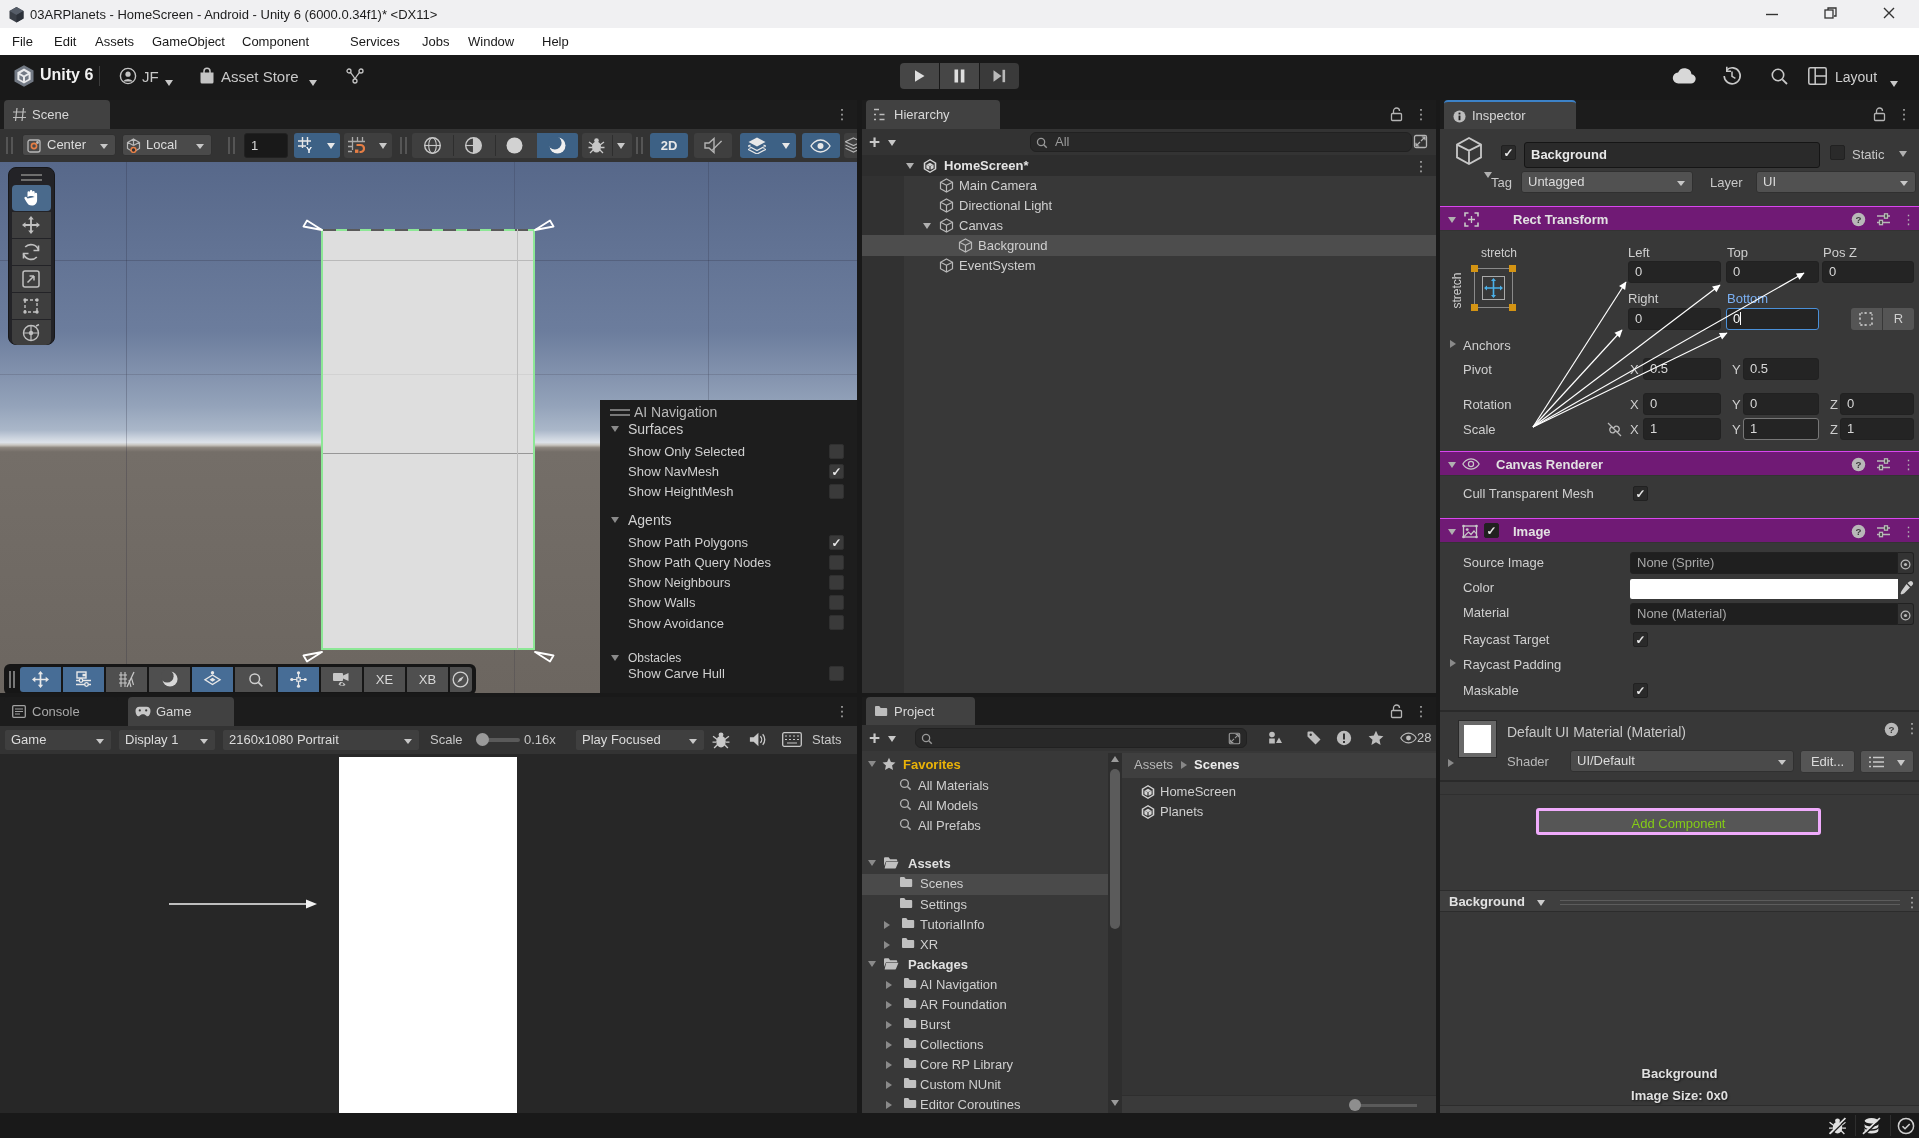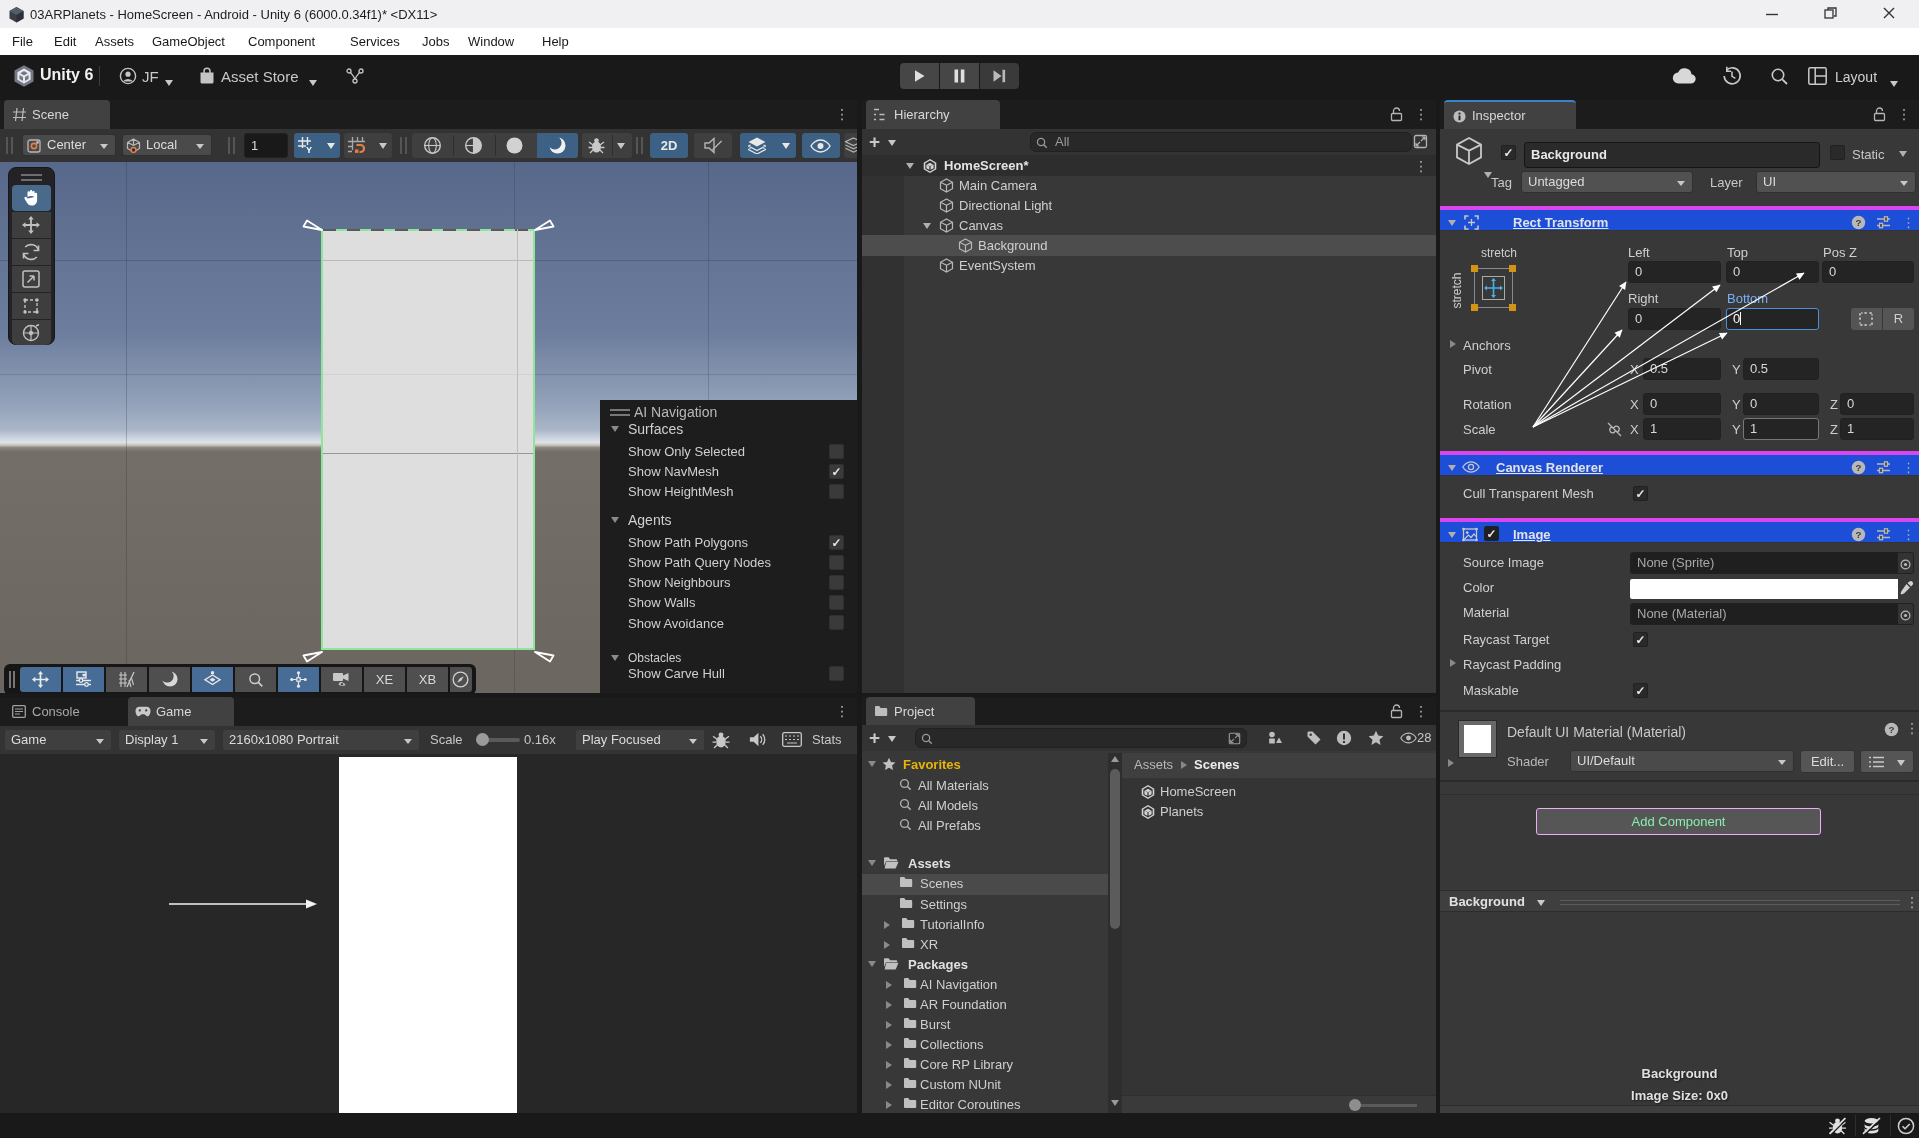--- a/index.html
+++ b/index.html
@@ -47,23 +47,23 @@
 #game { left:0; top:697px; width:857px; height:416px; }
 #gametools { position:absolute; left:0; top:29px; width:857px; height:28px; background:#333333; }
 #gameview { position:absolute; left:0; top:57px; width:857px; height:359px; background:#272727; }
 
 
 #hier { left:862px; top:100px; width:574px; height:593px; }
 
 #proj { left:862px; top:697px; width:574px; height:416px; }
 
 #insp { left:1440px; top:100px; width:479px; height:1013px; }
-.sechead { position:absolute; left:0; right:0; height:25px; background:#1d4ed8;
-  border-top:4px solid #d946ef; border-bottom:1px solid #333; color:#e2e2e2;
-  font-weight:bold; font-size:13px; line-height:25px;text-decoration:underline; }
+.sechead { position:absolute; left:0; right:0; height:25px; background:#701a75;
+  border-top:1px solid #d946ef; border-bottom:1px solid #333; color:#e2e2e2;
+  font-weight:bold; font-size:13px; line-height:25px; }
 
 
 #status { left:0; top:1113px; width:1919px; height:25px; background:#191919; }
 </style>
 </head>
 <body>
 <div id="root">
 
   <div class="abs" id="titlebar">
     <svg class="abs" style="left:8px;top:6px" width="17" height="17" viewBox="0 0 17 17">
@@ -82,21 +82,21 @@
     <svg class="abs" style="left:1881px;top:5px" width="16" height="16" viewBox="0 0 16 16">
         <path d="M3 3 L13 13 M13 3 L3 13" stroke="#333" stroke-width="1.4"></path>
       </svg>
   </div>
 
   <div class="abs" id="menubar">
     <span style="left:12px">File</span>
       <span style="left:54px">Edit</span>
     <span style="left:95px">Assets</span>
       <span style="left:152px">GameObject</span>
-    <span style="left:248px">Component</span>
+    <span style="left:242px">Component</span>
       <span style="left:350px">Services</span>
     <span style="left:422px">Jobs</span>
       <span style="left:468px">Window</span>
     <span style="left:542px">Help</span>
   </div>
 
   <div class="abs" id="toolbar">
     <svg class="abs" style="left:12px;top:9px" width="24" height="24" viewBox="0 0 24 24">
       <polygon points="12,1.2 21.5,6.6 21.5,17.4 12,22.8 2.5,17.4 2.5,6.6" fill="#737a85"></polygon>
       <path fill="#e9eaec" d="M12 4.4 18.6 8.2v7.6L12 19.6 5.4 15.8V8.2Zm0 2.6 L8.2 9.2 12 11.4 15.8 9.2Zm-4.6 4 v4 L11 17v-4Zm9.2 0-3.6 2v4l3.6-2Z"></path>
@@ -917,21 +917,21 @@
     <div class="abs" style="left:360px;top:650px;width:55px;height:23px;background:#555;border:1px solid #333;border-radius:3px;color:#dcdcdc;font-size:13px;text-align:center;line-height:21px">Edit...</div>
     <div class="abs" style="left:420px;top:650px;width:54px;height:23px;background:#555;border:1px solid #333;border-radius:3px">
       <svg style="position:absolute;left:8px;top:5px" width="15" height="12" viewBox="0 0 15 12">
           <path d="M0 1.5 H2 M4 1.5 H15 M0 6 H2 M4 6 H15 M0 10.5 H2 M4 10.5 H15" stroke="#c8c8c8" stroke-width="1.5"></path>
         </svg>
       <span class="tri-d" style="position:absolute;right:8px;top:9px;border-top-color:#c8c8c8"></span>
     </div>
     <div class="abs" style="left:0;top:680px;width:479px;height:2px;background:#2a2a2a"></div>
     <div class="abs" style="left:0;top:694px;width:479px;height:1px;background:#2f2f2f"></div>
 
-    <div class="abs" style="left:96px;top:708px;width:285px;height:27px;background:#565656;border:1px solid #f0abfc;border-radius:3px;color:#86efac;font-size:13px;text-align:center;line-height:25px">Add Component</div>
+    <div class="abs" style="left:96px;top:708px;width:285px;height:27px;background:#565656;border:3px solid #f0abfc;border-radius:3px;color:#84cc16;font-size:13px;text-align:center;line-height:25px">Add Component</div>
 
     <div class="abs" style="left:0;top:790px;width:479px;height:22px;background:#3f3f3f;border-top:1px solid #2c2c2c;border-bottom:1px solid #2c2c2c">
       <div class="row bold" style="left:9px;top:1px;color:#e2e2e2">Background</div>
       <span class="tri-d" style="position:absolute;left:97px;top:9px;border-top-color:#ccc"></span>
       <div class="abs" style="left:120px;top:9px;width:340px;height:1px;background:#5c5c5c"></div>
       <div class="abs" style="left:120px;top:13px;width:340px;height:1px;background:#5c5c5c"></div>
       <div class="abs" style="left:465px;top:3px;color:#b4b4b4;font-size:14px">⋮</div>
     </div>
     <div class="abs" style="left:0;top:812px;width:479px;height:193px;background:#383838;color:#e0e0e0;font-size:13px;font-weight:bold;text-align:center">
       <div class="abs" style="left:0;top:154px;width:479px;text-shadow:1px 1px 2px #1a1a1a">Background</div>

